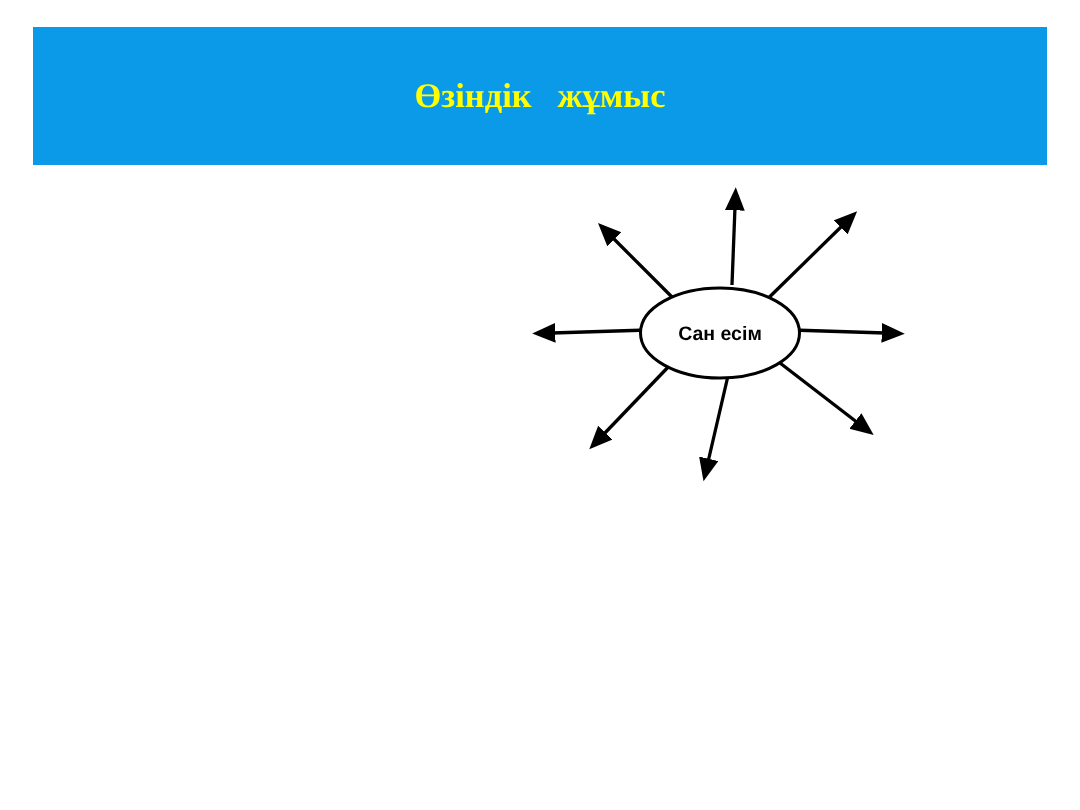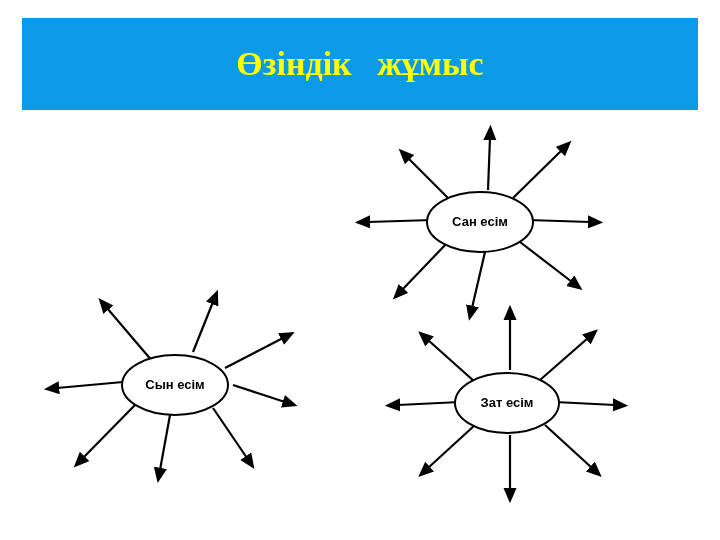--- a/index.html
+++ b/index.html
@@ -29,21 +29,21 @@
     background: #0b9ae8;
     box-sizing: border-box;
     display: flex;
     flex-direction: column;
     align-items: center;
     justify-content: center;
   }
   .title-line {
     font-family: "Liberation Serif", serif;
     font-weight: bold;
-    font-size: 34px;
+    font-size: 23px;
     color: #ffff00;
     line-height: 1.15;
     text-align: center;
     white-space: pre;
   }
   
   #diagram-area {
     position: absolute;
     left: 0;
     top: 110px;
@@ -103,58 +103,16 @@
           <line class="ray" x1="170" y1="112" x2="222" y2="152" marker-end="url(#arrow2)"></line>
           <line class="ray" x1="135" y1="122" x2="122" y2="178" marker-end="url(#arrow2)"></line>
           <line class="ray" x1="98" y1="112" x2="52" y2="160" marker-end="url(#arrow2)"></line>
           <line class="ray" x1="82" y1="90" x2="18" y2="92" marker-end="url(#arrow2)"></line>
         </g>
         <ellipse class="ellipse-shape" cx="130" cy="92" rx="53" ry="30"></ellipse>
         <text class="node-label" x="130" y="93">Сан есім</text>
       </svg>
     </div>
 
-    <div class="cluster" style="left:35px; top:180px;">
-      <svg width="260" height="200" viewBox="0 0 260 200">
-        <defs>
-          <marker id="arrow3" markerWidth="9" markerHeight="9" refX="1" refY="3" orient="auto" markerUnits="strokeWidth">
-            <path d="M0,0 L0,6 L7,3 z" fill="#000000"></path>
-          </marker>
-        </defs>
-        <g>
-          <line class="ray" x1="118" y1="72" x2="72" y2="18" marker-end="url(#arrow3)"></line>
-          <line class="ray" x1="158" y1="62" x2="178" y2="12" marker-end="url(#arrow3)"></line>
-          <line class="ray" x1="190" y1="78" x2="248" y2="48" marker-end="url(#arrow3)"></line>
-          <line class="ray" x1="198" y1="95" x2="250" y2="112" marker-end="url(#arrow3)"></line>
-          <line class="ray" x1="178" y1="118" x2="212" y2="168" marker-end="url(#arrow3)"></line>
-          <line class="ray" x1="135" y1="125" x2="125" y2="180" marker-end="url(#arrow3)"></line>
-          <line class="ray" x1="100" y1="115" x2="48" y2="168" marker-end="url(#arrow3)"></line>
-          <line class="ray" x1="88" y1="92" x2="22" y2="98" marker-end="url(#arrow3)"></line>
-        </g>
-        <ellipse class="ellipse-shape" cx="140" cy="95" rx="53" ry="30"></ellipse>
-        <text class="node-label" x="140" y="96">Сын есім</text>
-      </svg>
-    </div>
 
-    <div class="cluster" style="left:370px; top:200px;">
-      <svg width="260" height="200" viewBox="0 0 260 200">
-        <defs>
-          <marker id="arrow4" markerWidth="9" markerHeight="9" refX="1" refY="3" orient="auto" markerUnits="strokeWidth">
-            <path d="M0,0 L0,6 L7,3 z" fill="#000000"></path>
-          </marker>
-        </defs>
-        <g>
-          <line class="ray" x1="105" y1="72" x2="58" y2="30" marker-end="url(#arrow4)"></line>
-          <line class="ray" x1="140" y1="60" x2="140" y2="8" marker-end="url(#arrow4)"></line>
-          <line class="ray" x1="170" y1="70" x2="218" y2="28" marker-end="url(#arrow4)"></line>
-          <line class="ray" x1="185" y1="92" x2="245" y2="95" marker-end="url(#arrow4)"></line>
-          <line class="ray" x1="175" y1="115" x2="222" y2="158" marker-end="url(#arrow4)"></line>
-          <line class="ray" x1="140" y1="125" x2="140" y2="180" marker-end="url(#arrow4)"></line>
-          <line class="ray" x1="105" y1="115" x2="58" y2="158" marker-end="url(#arrow4)"></line>
-          <line class="ray" x1="90" y1="92" x2="28" y2="95" marker-end="url(#arrow4)"></line>
-        </g>
-        <ellipse class="ellipse-shape" cx="137" cy="93" rx="52" ry="30"></ellipse>
-        <text class="node-label" x="137" y="94">Зат есім</text>
-      </svg>
-    </div>
 
   </div>
 </div>
 
 </body></html>

